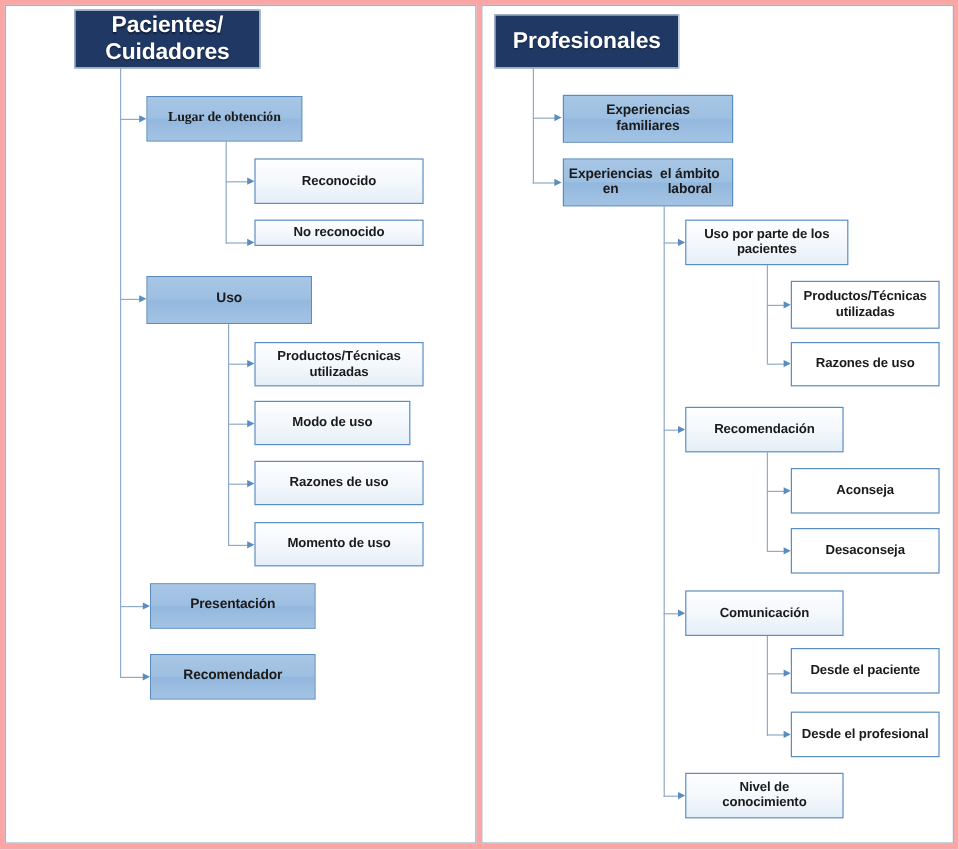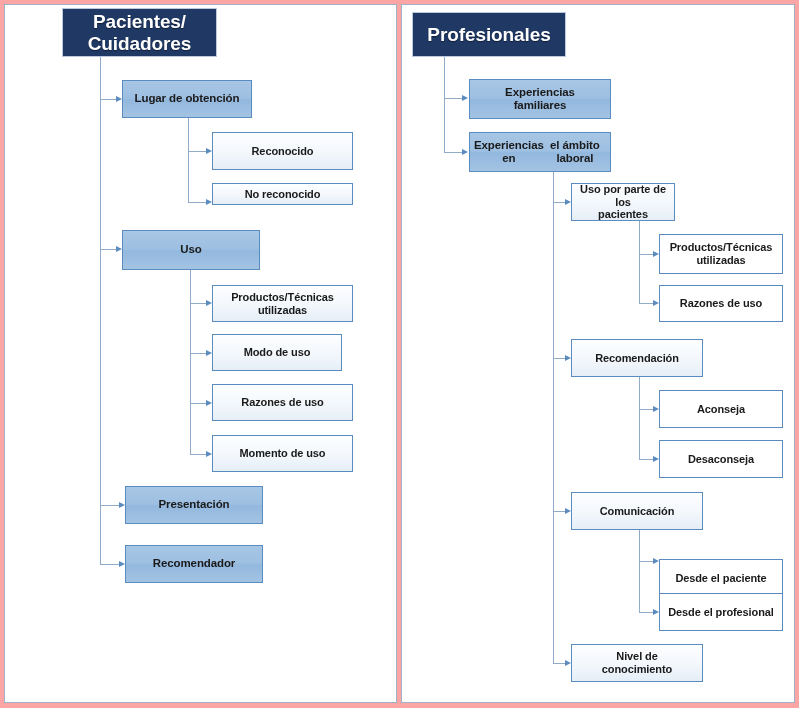--- a/index.html
+++ b/index.html
@@ -107,21 +107,21 @@
 
   <div class="node lvl1" style="left:62px; top:8px; width:155px; height:49px; flex-direction:column;">
     <span>Pacientes/</span>
     <span>Cuidadores</span>
   </div>
 
   <div class="ln v" style="left:100px; top:57px; height:508px;"></div>
 
   <div class="ln h" style="left:100px; top:99px; width:20px;"></div>
   <div class="arrow" style="left:116px; top:95.5px;"></div>
-  <div class="node lvl2" style="left:122px; top:80px; width:130px; height:38px;">Lugar de obtención</div>
+  <div class="node lvl2" style="left:122px; top:80px; width:130px; height:38px;font-family:Liberation Serif, serif;">Lugar de obtención</div>
 
   <div class="ln v" style="left:188px; top:118px; height:85px;"></div>
 
   <div class="ln h" style="left:188px; top:151px; width:22px;"></div>
   <div class="arrow" style="left:206px; top:147.5px;"></div>
   <div class="node lvl3" style="left:212px; top:132px; width:141px; height:38px;">Reconocido</div>
 
   <div class="ln h" style="left:188px; top:202px; width:22px;"></div>
   <div class="arrow" style="left:206px; top:198.5px;"></div>
   <div class="node lvl3" style="left:212px; top:183px; width:141px; height:22px;">No reconocido</div>
@@ -176,21 +176,21 @@
   <div class="arrow" style="left:462px; top:148.5px;"></div>
   <div class="node lvl2" style="left:469px; top:132px; width:142px; height:40px; flex-direction:row;">
     <span>Experiencias en</span>
     <span>el ámbito laboral</span>
   </div>
 
   <div class="ln v" style="left:553px; top:172px; height:492px;"></div>
 
   <div class="ln h" style="left:553px; top:202px; width:16px;"></div>
   <div class="arrow" style="left:565px; top:198.5px;"></div>
-  <div class="node lvl3" style="left:571px; top:183px; width:104px; height:38px; flex-direction:column;">
+  <div class="node lvl3" style="left:571px; top:183px; width:136px; height:38px; flex-direction:column;">
     <span>Uso por parte de los</span>
     <span>pacientes</span>
   </div>
 
   <div class="ln v" style="left:639px; top:221px; height:82px;"></div>
 
   <div class="ln h" style="left:639px; top:254px; width:18px;"></div>
   <div class="arrow" style="left:653px; top:250.5px;"></div>
   <div class="node lvl3w" style="left:659px; top:234px; width:124px; height:40px; flex-direction:column;">
     <span>Productos/Técnicas</span>
@@ -216,21 +216,21 @@
   <div class="node lvl3w" style="left:659px; top:440px; width:124px; height:38px;">Desaconseja</div>
 
   <div class="ln h" style="left:553px; top:511px; width:16px;"></div>
   <div class="arrow" style="left:565px; top:507.5px;"></div>
   <div class="node lvl3" style="left:571px; top:492px; width:132px; height:38px;">Comunicación</div>
 
   <div class="ln v" style="left:639px; top:530px; height:83px;"></div>
 
   <div class="ln h" style="left:639px; top:561px; width:18px;"></div>
   <div class="arrow" style="left:653px; top:557.5px;"></div>
-  <div class="node lvl3w" style="left:659px; top:559px; width:124px; height:38px;text-align:right;">Desde el paciente</div>
+  <div class="node lvl3w" style="left:659px; top:540px; width:124px; height:38px;text-align:right;">Desde el paciente</div>
 
   <div class="ln h" style="left:639px; top:612px; width:18px;"></div>
   <div class="arrow" style="left:653px; top:608.5px;"></div>
   <div class="node lvl3w" style="left:659px; top:593px; width:124px; height:38px;">Desde el profesional</div>
 
   <div class="ln h" style="left:553px; top:663px; width:16px;"></div>
   <div class="arrow" style="left:565px; top:659.5px;"></div>
   <div class="node lvl3" style="left:571px; top:644px; width:132px; height:38px; flex-direction:column;">
     <span>Nivel de</span>
     <span>conocimiento</span>

